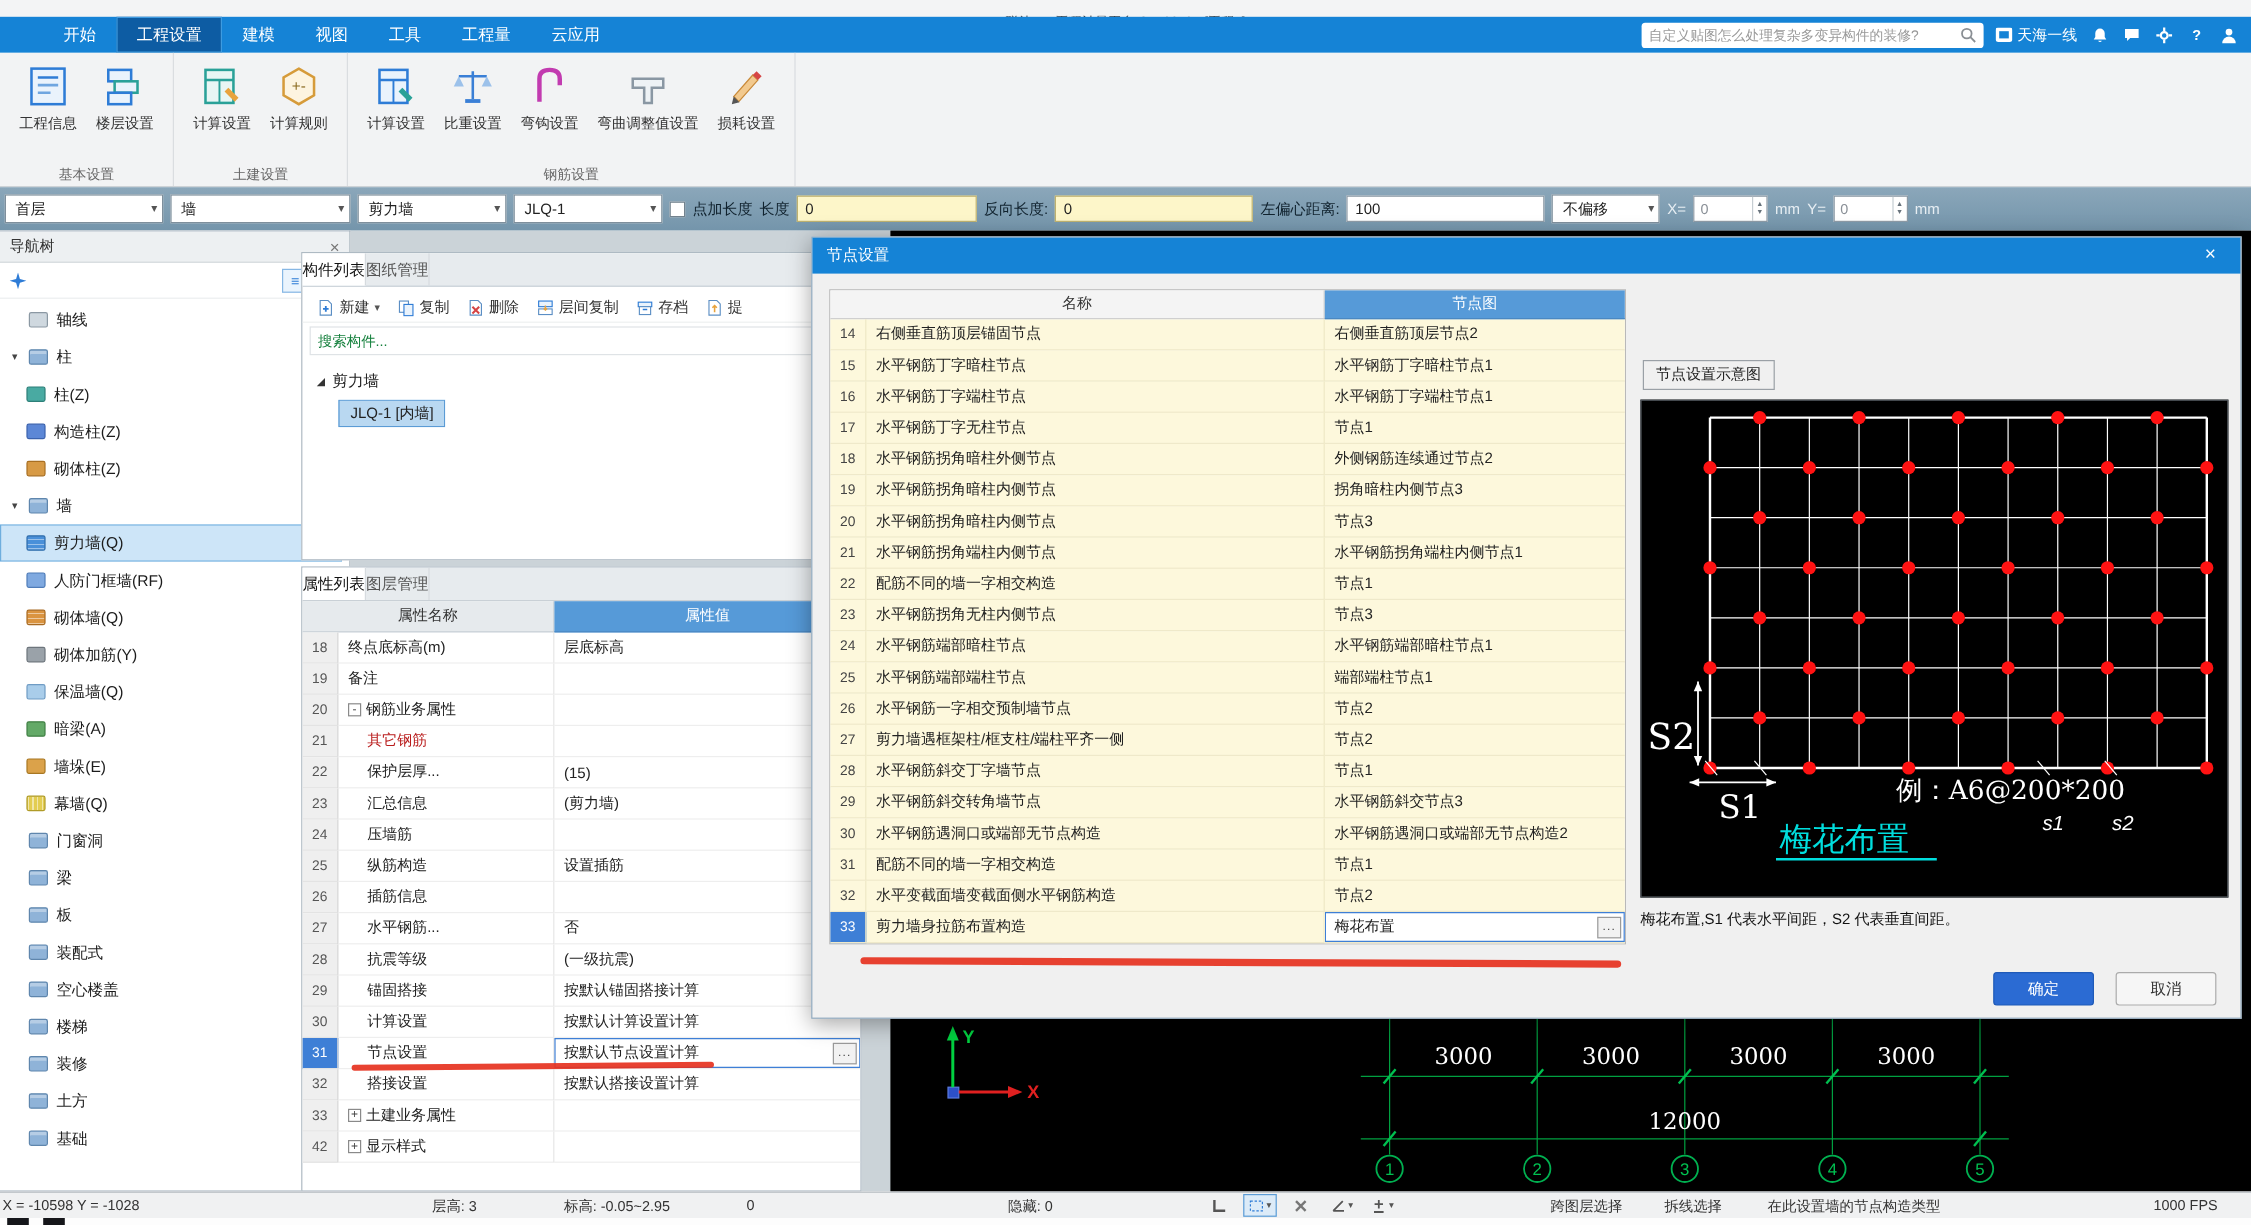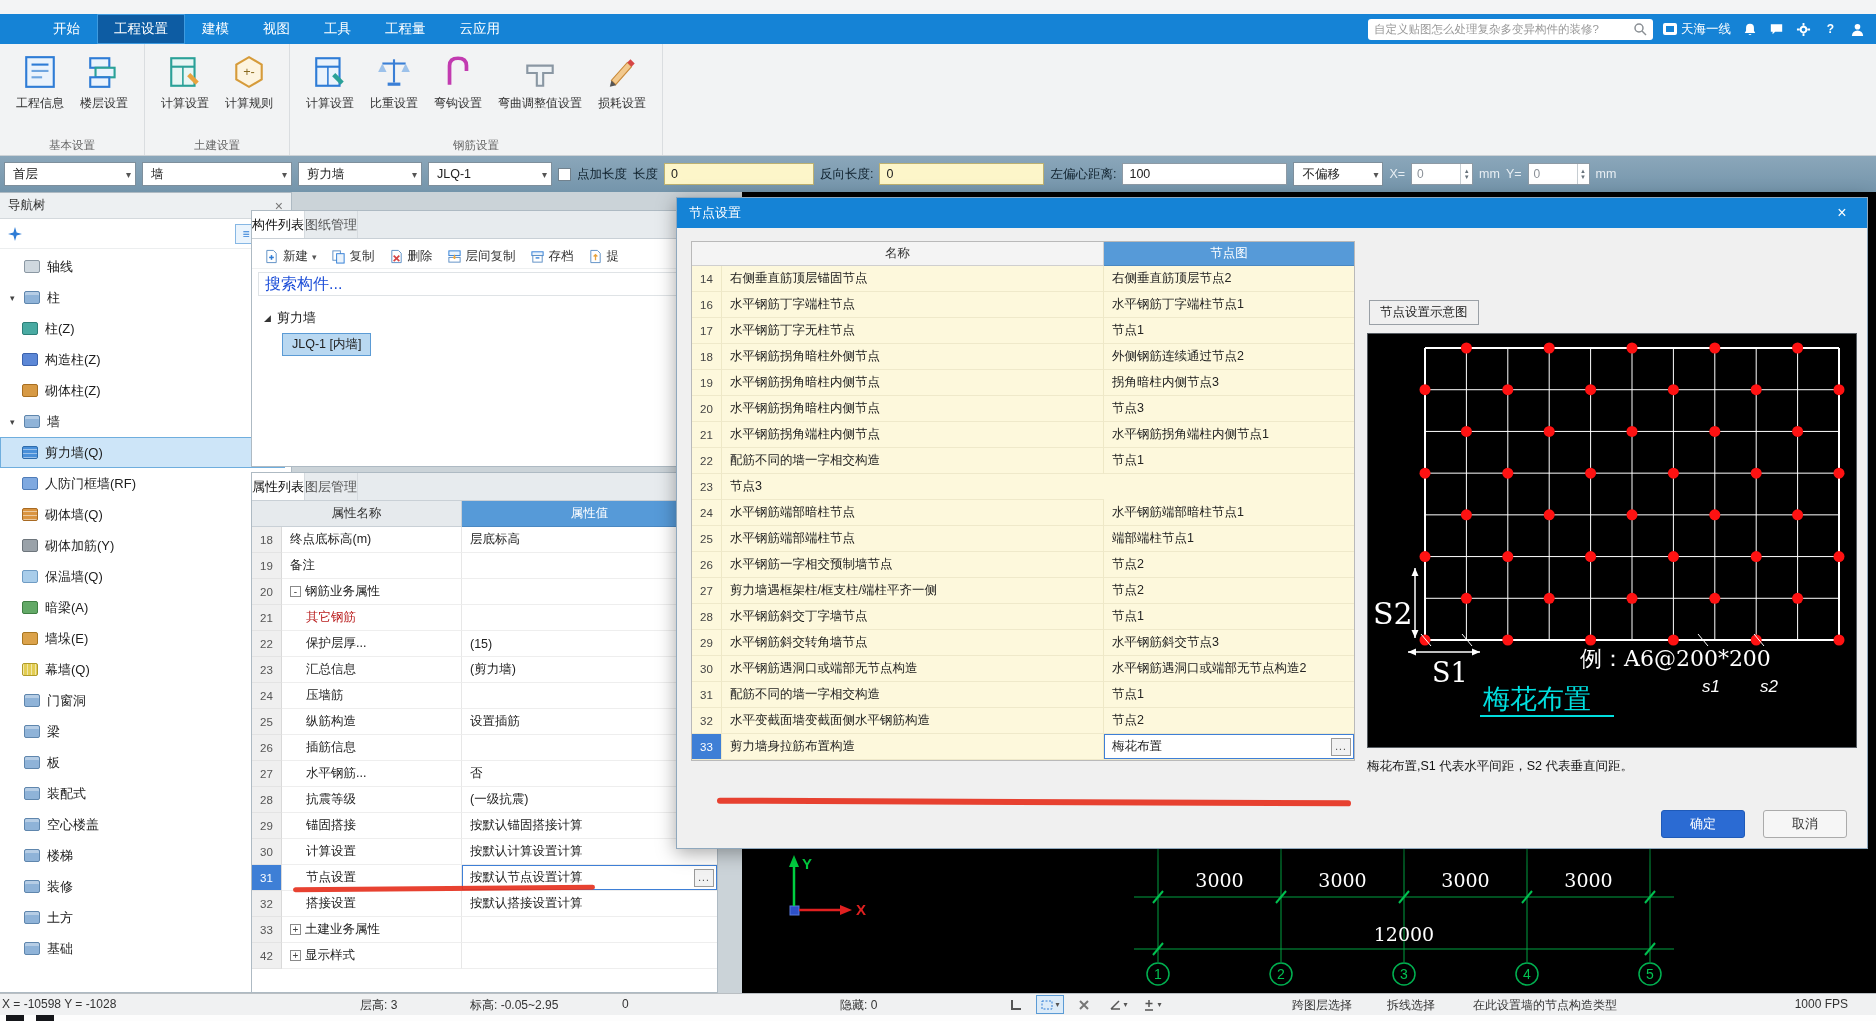--- a/index.html
+++ b/index.html
@@ -85,21 +85,21 @@
 .ic-wall-pier{background:#dba24a;border-color:#a87722}
 .ic-curtain-wall{background:#e3cd52;border-color:#b09b28;background-image:repeating-linear-gradient(90deg,rgba(255,255,255,.5) 0 1px,transparent 1px 4px)}
 
 
 #comppanel{left:251px;top:210px;width:467px;height:257px;overflow:hidden}
 .ctb{height:30px;display:flex;align-items:flex-end;padding:0 6px;gap:2px;border-bottom:1px solid #eef0f1}
 .ctbtn{display:inline-flex;align-items:center;gap:4px;padding:3px 6px;font-size:12.5px;color:#333;border-radius:2px;white-space:nowrap}
 .ci{width:15px;height:15px;flex:none}
 .caret2{font-size:9px;color:#555}
 .csearch{height:24px;margin:3px 6px;border:1px solid #dfe3e6;display:flex;align-items:center;padding:0 6px}
-.csearch .ph{color:#1d4ed8;font-size:16px}
+.csearch .ph{color:#15803d;font-size:12px}
 .ctree{padding-top:6px}
 .cgroup{display:flex;align-items:center;gap:6px;padding-left:12px;height:26px;font-size:13px}
 .tri{font-size:9px;color:#333}
 .citem{margin-left:30px;margin-top:2px;display:inline-block;padding:3px 10px;font-size:12.5px}
 .citem.sel{background:#b9d8f1;box-shadow:inset 0 0 0 1px #5b9bd5}
 
 
 #proppanel{left:251px;top:472px;width:467px;height:521px;overflow:hidden}
 .phead{display:grid;grid-template-columns:210px 255px;height:26px}
 .phn{background:#e6eaed;border-right:1px solid #c9d0d6;border-bottom:1px solid #c9d0d6;display:flex;align-items:center;justify-content:center;color:#333;font-size:12.5px}
@@ -862,20 +862,28 @@
 
         <div class="drow">
           <div class="dnum">14</div>
           <div class="dname">右侧垂直筋顶层锚固节点</div>
           <div class="dval">
             <span>右侧垂直筋顶层节点2</span>
 
           </div>
         </div>
 
+        <div class="drow">
+          <div class="dnum">15</div>
+          <div class="dname">水平钢筋丁字暗柱节点</div>
+          <div class="dval">
+            <span>水平钢筋丁字暗柱节点1</span>
+
+          </div>
+        </div>
 
         <div class="drow">
           <div class="dnum">16</div>
           <div class="dname">水平钢筋丁字端柱节点</div>
           <div class="dval">
             <span>水平钢筋丁字端柱节点1</span>
 
           </div>
         </div>
 
@@ -928,20 +936,21 @@
           <div class="dnum">22</div>
           <div class="dname">配筋不同的墙一字相交构造</div>
           <div class="dval">
             <span>节点1</span>
 
           </div>
         </div>
 
         <div class="drow">
           <div class="dnum">23</div>
+          <div class="dname">水平钢筋拐角无柱内侧节点</div>
           <div class="dval">
             <span>节点3</span>
 
           </div>
         </div>
 
         <div class="drow">
           <div class="dnum">24</div>
           <div class="dname">水平钢筋端部暗柱节点</div>
           <div class="dval">

